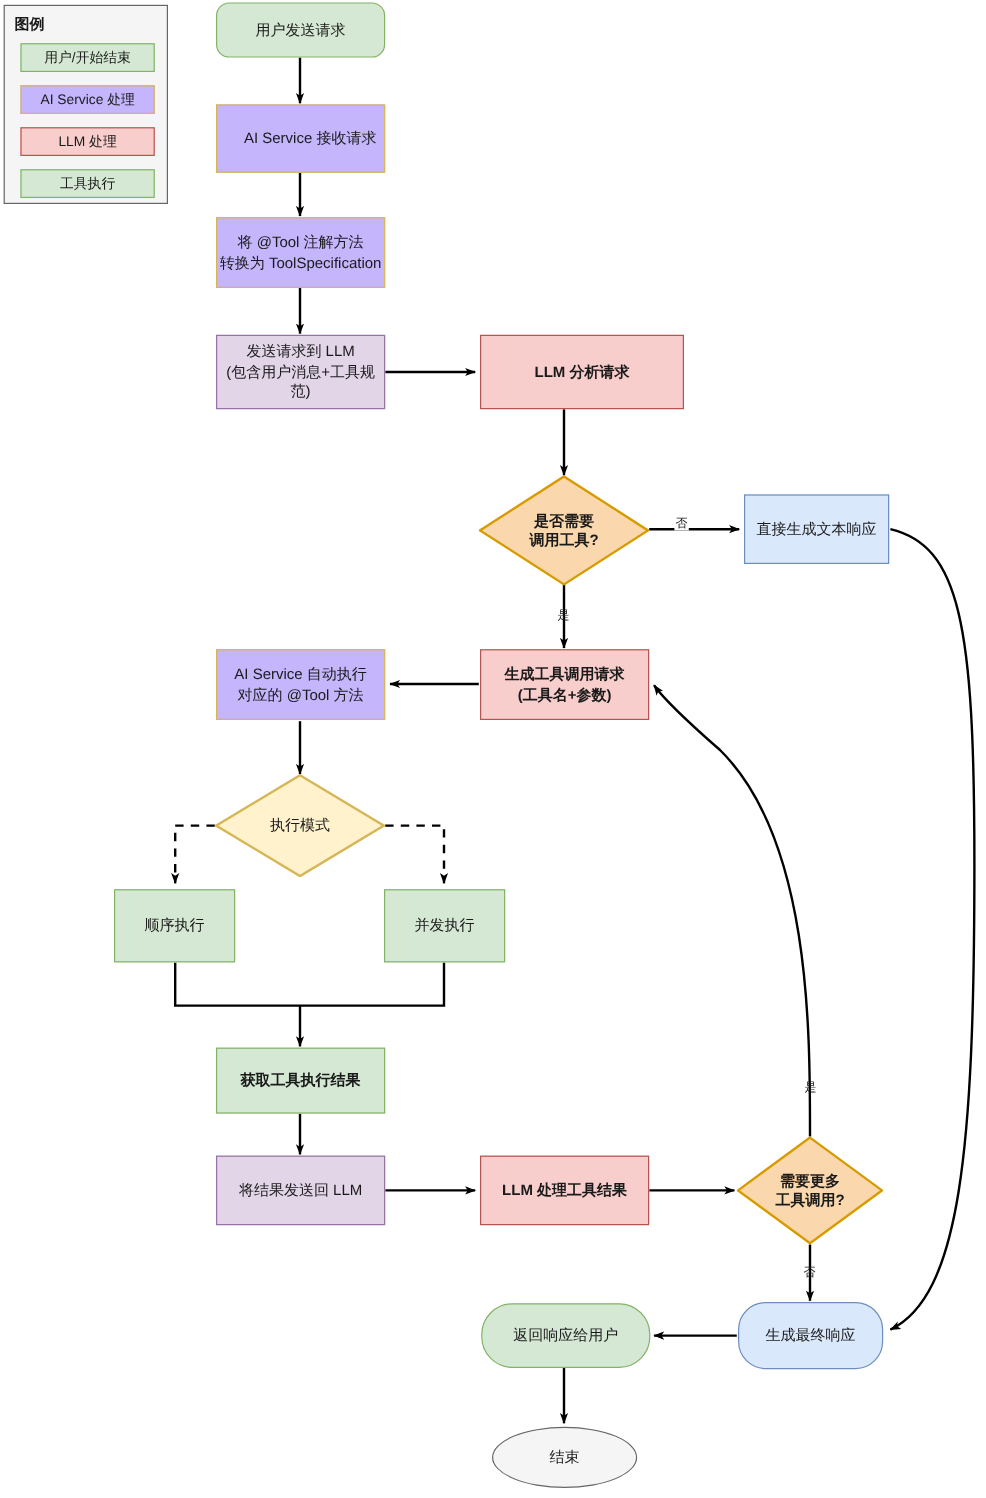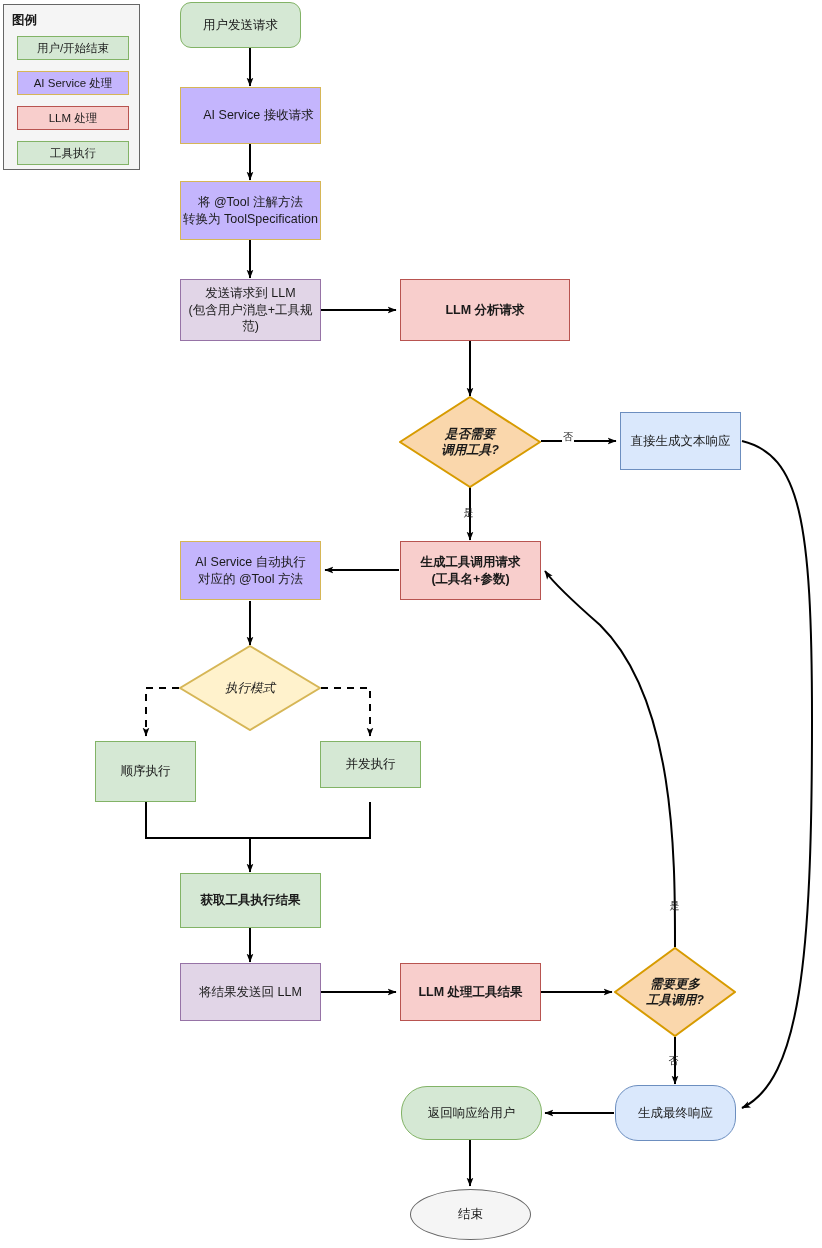--- a/index.html
+++ b/index.html
@@ -45,21 +45,20 @@
   .n-blue    { background: #dae8fc; border: 1px solid #6c8ebf; }
   .n-gray    { background: #f5f5f5; border: 1px solid #666666; }
   .rounded   { border-radius: 11px; }
   .ellipse   { border-radius: 50%; }
   .bold      { font-weight: bold; }
 
   
   .diamond {
     position: absolute;
     z-index: 3;
-    font-style: italic;
   }
   .diamond .dshape {
     position: absolute;
     left: 0; top: 0;
     width: 100%; height: 100%;
   }
   .diamond .dlabel {
     position: absolute;
     left: 0; top: 0;
     width: 100%; height: 100%;
@@ -182,21 +181,21 @@
   </svg>
 
   <div id="legend">
     <div class="lg-title">图例</div>
     <div class="lg-item n-green" style="top:31px;">用户/开始结束</div>
     <div class="lg-item n-yellow" style="top:66px;">AI Service 处理</div>
     <div class="lg-item n-red" style="top:101px; font-weight:normal;">LLM 处理</div>
     <div class="lg-item n-green" style="top:136px;">工具执行</div>
   </div>
 
-  <div class="node n-green rounded" style="left:180px; top:2px; width:121px; height:46px;">用户发送请求</div>
+  <div class="node n-green rounded" style="left:180px; top:2px; width:141px; height:46px;">用户发送请求</div>
 
   <div class="node n-yellow" style="left:180px; top:87px; width:141px; height:57px;padding-left:16px;">AI Service 接收请求</div>
 
   <div class="node n-yellow" style="left:180px; top:181px; width:141px; height:59px;">将 @Tool 注解方法
 转换为 ToolSpecification</div>
 
   <div class="node n-purple" style="left:180px; top:279px; width:141px; height:62px;">发送请求到 LLM
 (包含用户消息+工具规范)</div>
 
   <div class="node n-red" style="left:400px; top:279px; width:170px; height:62px;">LLM 分析请求</div>
@@ -219,21 +218,21 @@
 
   <div class="diamond" style="left:179px; top:645px; width:142px; height:86px;">
     <svg class="dshape" viewBox="0 0 142 86" preserveAspectRatio="none">
       <polygon points="71,1 141,43 71,85 1,43" fill="#fff2cc" stroke="#d6b656" stroke-width="2"></polygon>
     </svg>
     <div class="dlabel">执行模式</div>
   </div>
 
   <div class="node n-green" style="left:95px; top:741px; width:101px; height:61px;">顺序执行</div>
 
-  <div class="node n-green" style="left:320px; top:741px; width:101px; height:47px;">并发执行</div>
+  <div class="node n-green" style="left:320px; top:741px; width:101px; height:61px;">并发执行</div>
 
   <div class="node n-green bold" style="left:180px; top:873px; width:141px; height:55px;">获取工具执行结果</div>
 
   <div class="node n-purple" style="left:180px; top:963px; width:141px; height:58px;">将结果发送回 LLM</div>
 
   <div class="node n-red" style="left:400px; top:963px; width:141px; height:58px;">LLM 处理工具结果</div>
 
   <div class="diamond" style="left:614px; top:947px; width:122px; height:90px;">
     <svg class="dshape" viewBox="0 0 122 90" preserveAspectRatio="none">
       <polygon points="61,1 121,45 61,89 1,45" fill="#fad7ac" stroke="#d79b00" stroke-width="2"></polygon>

